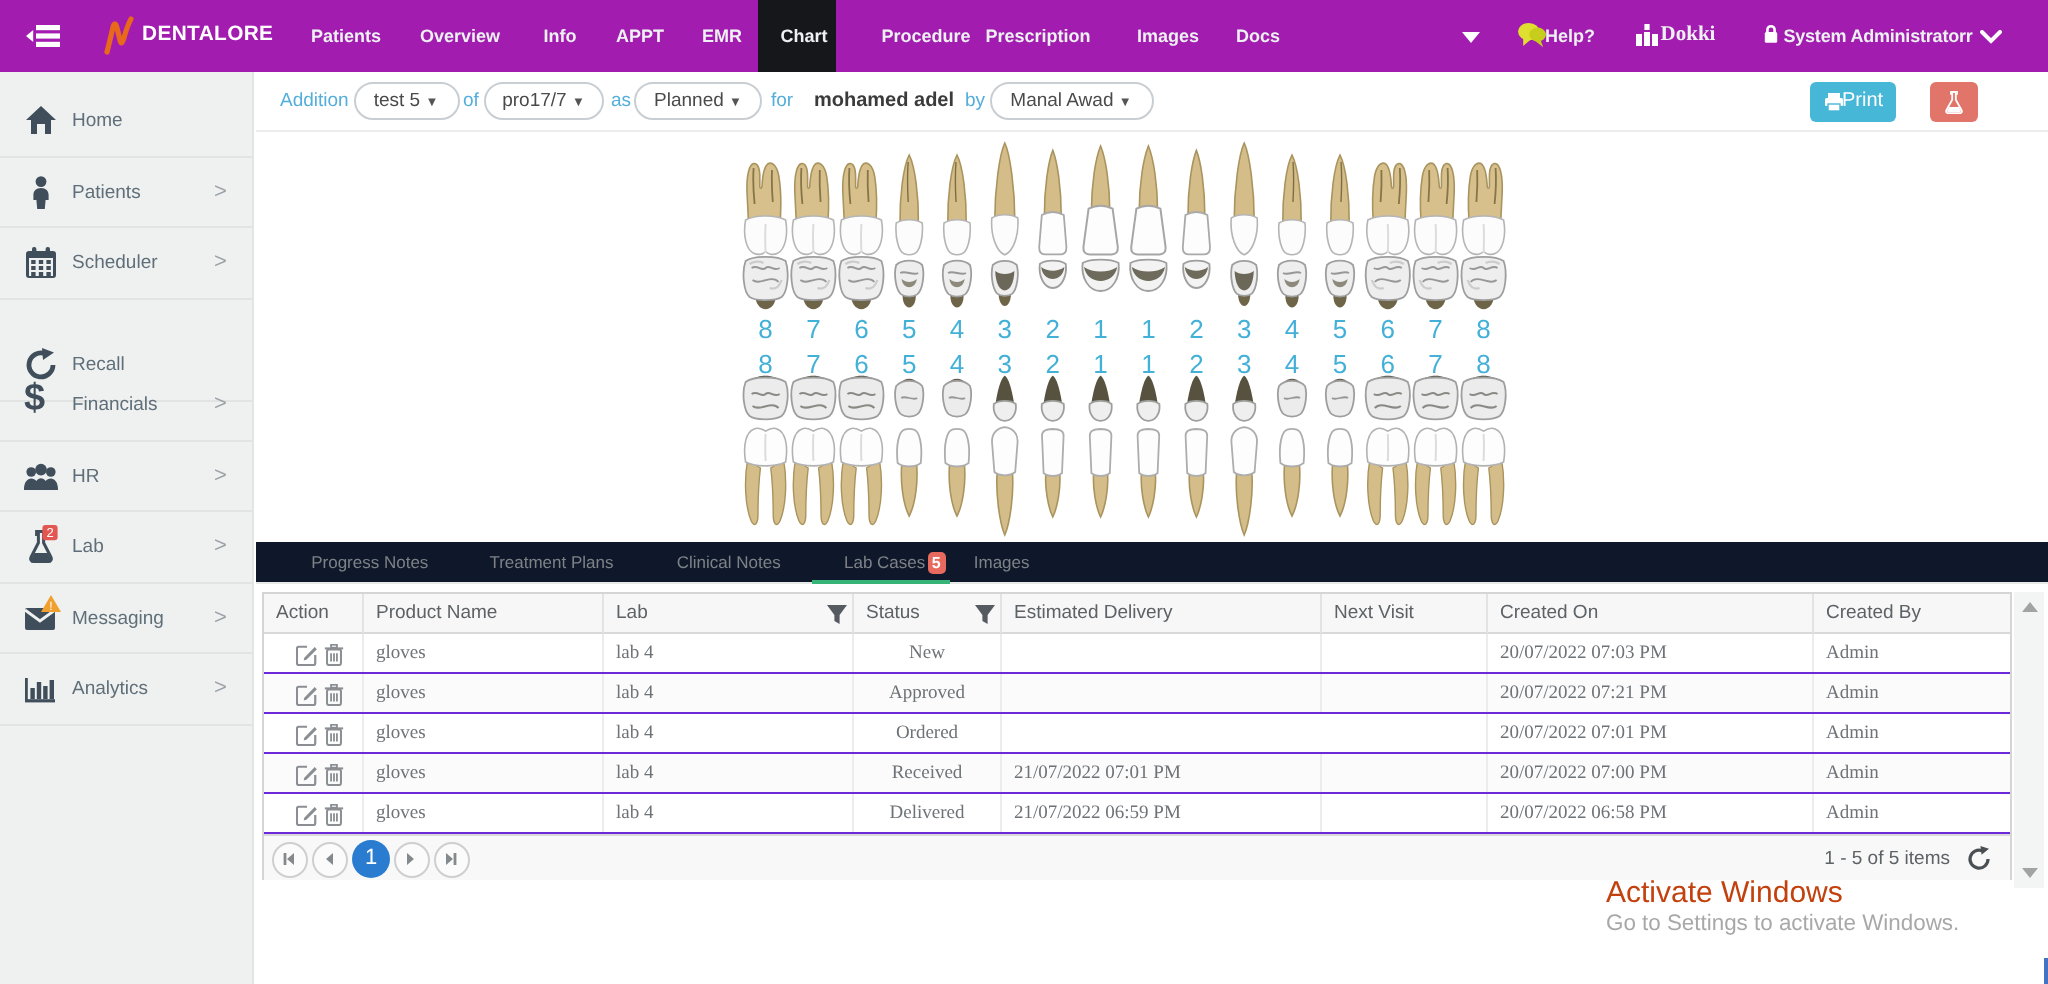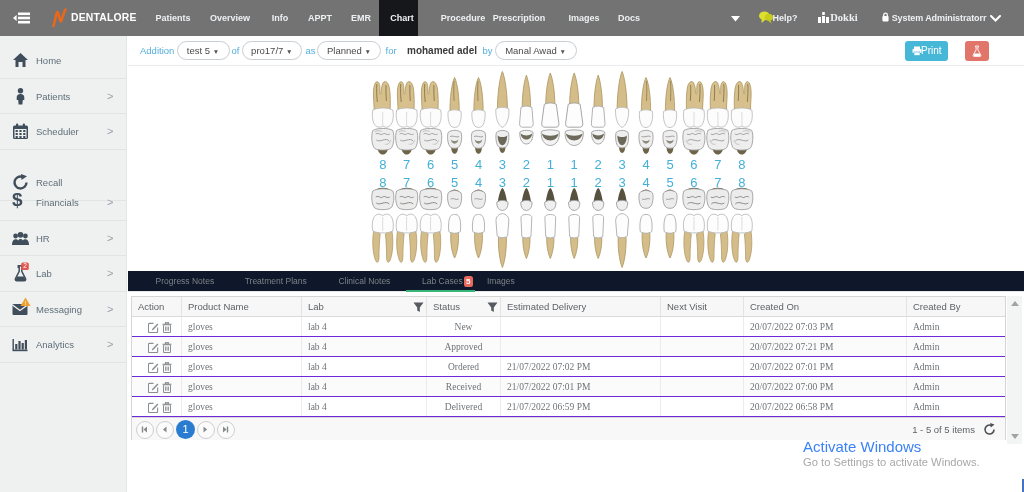--- a/index.html
+++ b/index.html
@@ -2,21 +2,21 @@
 <html><head>
 <meta charset="utf-8">
 <style>
 * { margin:0; padding:0; box-sizing:border-box; }
 html,body { width:1024px; height:492px; overflow:hidden; background:#fff;
   font-family:"Liberation Sans", sans-serif; }
 #page { position:relative; width:1024px; height:492px; }
 .abs { position:absolute; }
 
 
-#nav { position:absolute; left:0; top:0; width:1024px; height:36px; background:#737373;text-align:center; }
+#nav { position:absolute; left:0; top:0; width:1024px; height:36px; background:#a21caf;text-align:center; }
 #nav .mitem { position:absolute; top:0; height:36px; line-height:36px; color:#eef1f3;
   font-size:9px; font-weight:600; white-space:nowrap; transform:translateX(-50%); letter-spacing:0px; }
 #brand { position:absolute; left:71px; top:0; height:36px; line-height:36px; color:#fff;
   font-size:10.4px; font-weight:700; letter-spacing:0.2px; }
 #chartActive { position:absolute; left:379px; top:0; width:39px; height:36px; background:#15171b; }
 
 
 #side { position:absolute; left:0; top:36px; width:127px; height:456px; background:#eff1f1;
   border-right:1px solid #e3e5e5; }
 .srow { position:absolute; left:0; width:127px; height:35.5px; border-bottom:1px solid #e2e4e4; }
@@ -61,21 +61,21 @@
 .pbtn { position:absolute; top:2.5px; width:18px; height:18px; border:1px solid #cfcfcf;
   border-radius:50%; background:#fbfbfb; }
 #pactive { position:absolute; top:2px; width:19px; height:19px; border-radius:50%; background:#2a7cd0;
   color:#fff; font-size:11px; text-align:center; line-height:19px; }
 #pinfo { position:absolute; right:30px; top:0; height:23px; line-height:23px; font-size:9.5px; color:#5d6266; }
 
 
 #vscroll { position:absolute; left:1007px; top:296px; width:15px; height:148px; background:#f3f4f4; }
 
 
-#wm1 { position:absolute; left:803px; top:438px; font-size:15px; color:#3b82f6; }
+#wm1 { position:absolute; left:803px; top:438px; font-size:15px; color:#c2410c; }
 #wm2 { position:absolute; left:803px; top:456px; font-size:11.2px; color:#a8a8a8; }
 #bluecorner { position:absolute; left:1022px; top:479px; width:2px; height:13px; background:#4472c4; }
 </style>
 </head>
 <body>
 <div id="page">
 
 <div id="nav">
   <svg class="abs" style="left:13px;top:11px" width="17" height="14" viewBox="0 0 17 14">
     <polygon points="3.6,4 0,7 3.6,10" fill="#fff"></polygon>
@@ -510,21 +510,20 @@
             <line x1="0" y1="2.4" x2="10" y2="2.4" stroke="#8b8f93" stroke-width="1.1"></line>
             <rect x="3.4" y="0.4" width="3.2" height="1.6" fill="none" stroke="#8b8f93" stroke-width="1"></rect>
             <line x1="3.4" y1="5" x2="3.4" y2="9.5" stroke="#8b8f93" stroke-width="1"></line>
             <line x1="5" y1="5" x2="5" y2="9.5" stroke="#8b8f93" stroke-width="1"></line>
             <line x1="6.6" y1="5" x2="6.6" y2="9.5" stroke="#8b8f93" stroke-width="1"></line>
           </svg>
         </div>
     <div class="cell" style="left:50px;width:120px;height:19px">gloves</div>
     <div class="cell" style="left:170px;width:125px;height:19px">lab 4</div>
     <div class="cell" style="left:295px;width:74px;height:19px;text-align:center;padding-left:0">Ordered</div>
-    <div class="cell" style="left:369px;width:160px;height:19px">21/07/2022 07:02 PM</div>
     <div class="cell" style="left:529px;width:83px;height:19px"></div>
     <div class="cell" style="left:612px;width:163px;height:19px">20/07/2022 07:01 PM</div>
     <div class="cell" style="left:775px;width:98px;height:19px;border-right:none">Admin</div>
   </div>
   <div class="rowbg" style="top:80px;background:#fbfbfb">
     <div class="cell" style="left:0;width:50px;height:19px">
           <svg class="abs" style="left:16px;top:5px" width="11" height="11" viewBox="0 0 12 12">
             <path d="M10.5 6 V10.5 a1 1 0 0 1 -1 1 H1.5 a1 1 0 0 1 -1 -1 V2.5 a1 1 0 0 1 1 -1 H6" stroke="#8b8f93" stroke-width="1.2" fill="none"></path>
             <path d="M4.5 7.5 L10.2 1.6 L11.4 2.8 L5.7 8.6 L4.2 9 Z" fill="#8b8f93"></path>
           </svg>

